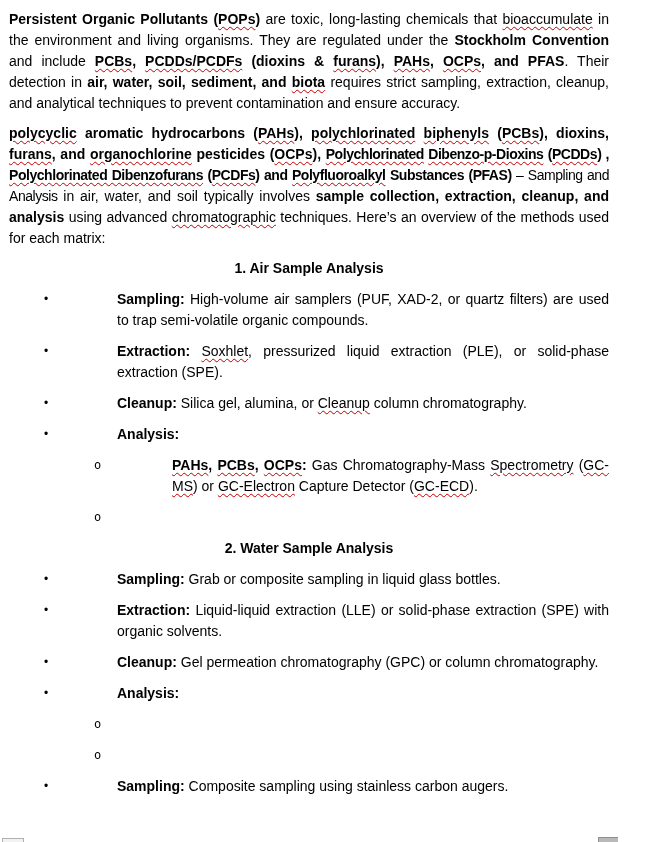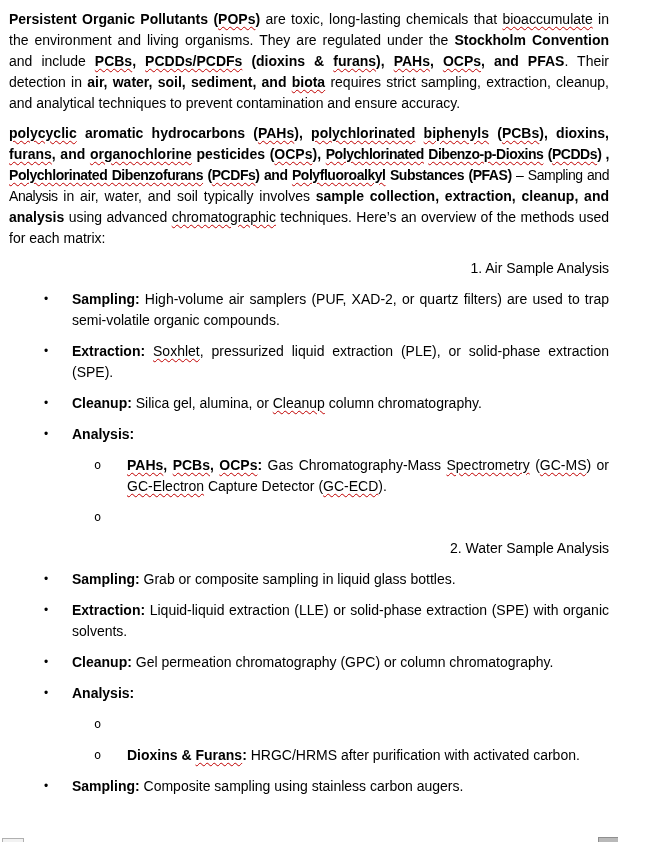--- a/index.html
+++ b/index.html
@@ -8,36 +8,36 @@
     width:618px;height:842px;
     overflow:hidden;
     background:#ffffff;
     font-family:"Liberation Sans",sans-serif;
     font-size:14px;
     line-height:21px;
     color:#000000;
   }
   #doc{padding:9px 9px 0 9px;}
   p.para{margin:0 0 9px 0;text-align:justify;}
-  .heading{font-weight:400;margin:2px 0 10px 0;text-align:right;}
+  .heading{font-weight:700;margin:2px 0 10px 0;text-align:center;}
   .b{font-weight:700;}
   .sq{
     text-decoration-line:underline;
     text-decoration-style:wavy;
     text-decoration-color:var(--sq,#c00000);
     text-decoration-thickness:1px;
     text-underline-offset:2px;
   }
   .cond{letter-spacing:-0.45px;}
   .li{display:flex;margin:0 0 10px 0;}
   .li1{padding-left:35px;}
   .li1 .marker{flex:0 0 28px;font-size:12px;}
   .li2{padding-left:85px;}
   .li2 .marker{flex:0 0 33px;font-family:"DejaVu Sans Mono",monospace;font-size:12px;}
-  .li .txt{flex:1;text-align:justify;}
+  .li .txt{flex:1;text-align:justify;margin-left:45px;}
   .cutoff{position:absolute;}
   #cutoff-left{left:2px;top:838px;width:20px;height:6px;background:#f2f2f2;border:1px solid #b0b0b0;}
   #cutoff-right{left:598px;top:837px;width:42px;height:6px;background:#b9b9b9;border:1px solid #8f8f8f;}
 </style>
 </head>
 <body>
 
 <div id="page">
   <div id="doc">
     <p class="para"><span class="b">Persistent Organic Pollutants (</span><span class="b sq">POPs</span><span class="b">)</span><span> are toxic, long-lasting chemicals that </span><span class="sq">bioaccumulate</span><span> in the environment and living organisms. They are regulated under the </span><span class="b">Stockholm Convention</span><span> and include </span><span class="b sq">PCBs</span><span class="b">, </span><span class="b sq">PCDDs/PCDFs</span><span class="b"> (dioxins &amp; </span><span class="b sq">furans</span><span class="b">), </span><span class="b sq">PAHs</span><span class="b">, </span><span class="b sq">OCPs</span><span class="b">, and PFAS</span><span>. Their detection in </span><span class="b">air, water, soil, sediment, and </span><span class="b sq">biota</span><span> requires strict sampling, extraction, cleanup, and analytical techniques to prevent contamination and ensure accuracy.</span></p>
@@ -82,21 +82,20 @@
         </div>
         <div class="li li1">
           <span class="marker">•</span>
           <div class="txt"><span class="b">Analysis:</span></div>
         </div>
         <div class="li li2">
           <span class="marker">o</span>
         </div>
         <div class="li li2">
           <span class="marker">o</span>
-          <div class="txt"><span class="b">Dioxins &amp; </span><span class="b sq">Furans</span><span class="b">:</span><span> HRGC/HRMS after purification with activated carbon.</span></div>
         </div>
         <div class="li li1">
           <span class="marker">•</span>
           <div class="txt"><span class="b">Sampling:</span><span> Composite sampling using stainless carbon augers.</span></div>
         </div>
       </div>
   </div>
   <div id="cutoff-left" class="cutoff"></div>
   <div id="cutoff-right" class="cutoff"></div>
 </div>

